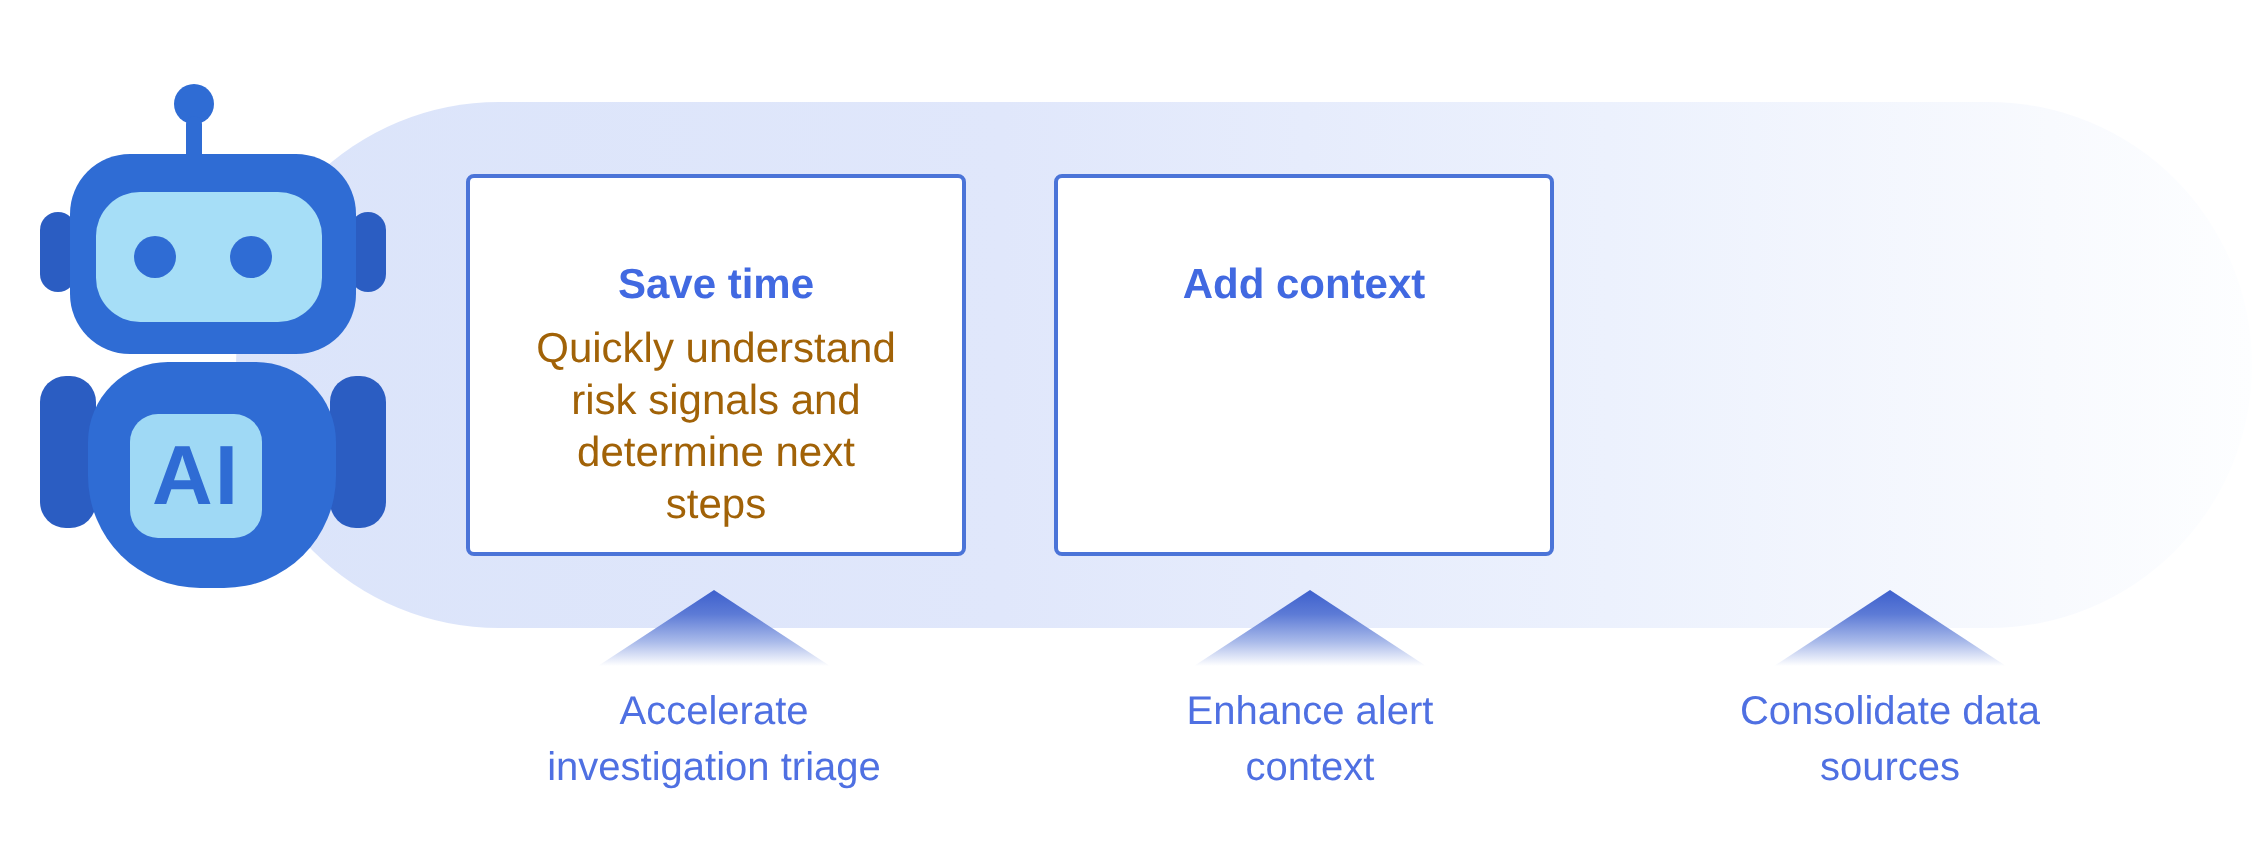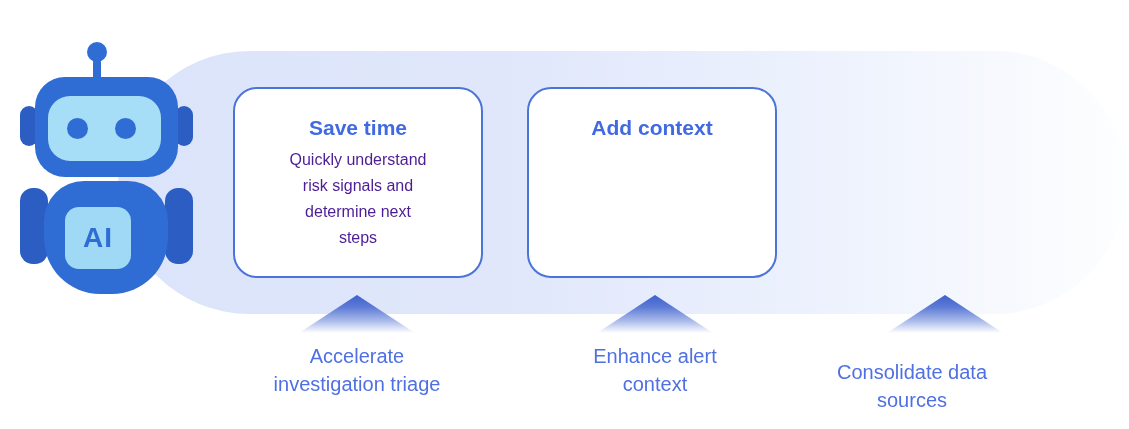--- a/index.html
+++ b/index.html
@@ -26,50 +26,50 @@
   .eye { width:21px; height:21px; border-radius:50%; background:#2f6cd4; top:118px; }
   .eye.left  { left:67px; }
   .eye.right { left:115px; }
   .arm { width:28px; height:76px; border-radius:13px; background:#2b5dc2; top:188px; }
   .arm.left  { left:20px; }
   .arm.right { left:165px; }
   .torso { left:44px; top:181px; width:124px; height:113px; border-radius:40px 40px 56px 56px; background:#2f6cd4; }
   .ai-plate {
     left:65px; top:207px; width:66px; height:62px; border-radius:14px; background:#9fd9f5;
     display:flex; align-items:center; justify-content:center;
-    font-weight:bold; font-size:28px; color:#2f6cd4; letter-spacing:1px;
+    font-weight:bold; font-size:42px; color:#2f6cd4; letter-spacing:1px;
   }
   
   .card {
     position:absolute; top:87px; width:250px; height:191px; box-sizing:border-box;
-    background:#ffffff; border:2px solid #4b74d8; border-radius:24px;
-    text-align:center; padding-top:27px;
+    background:#ffffff; border:2px solid #4b74d8; border-radius:4px;
+    text-align:center; padding-top:42px;
   }
   .card.c0 { left:233px; }
   .card.c1 { left:527px; }
   .card.c2 { left:818px; }
   .card-title { font-size:21px; font-weight:bold; color:#4169e1; margin-bottom:7px; }
-  .card-body  { font-size:16px; line-height:26px; color:#4c1d95; white-space:pre-line; }
+  .card-body  { font-size:21px; line-height:26px; color:#a16207; white-space:pre-line; }
   
   .peak {
     position:absolute; top:295px; width:116px; height:38px;
     clip-path:polygon(50% 0, 100% 100%, 0 100%);
     background:linear-gradient(180deg,#3d60cd 0%,#5d7bd6 32%,#a9baea 68%,rgba(238,242,252,0) 100%);
   }
   .peak.p0 { left:299px; }
   .peak.p1 { left:597px; }
   .peak.p2 { left:887px; }
   
   .caption {
     position:absolute; top:342px; width:260px; text-align:center;
     font-size:20px; line-height:28px; color:#4f70e2; white-space:pre-line;
   }
   .caption.k0 { left:227px; }
   .caption.k1 { left:525px; }
-  .caption.k2 { left:782px;margin-top:16px; }
+  .caption.k2 { left:815px; }
 </style>
 </head>
 <body>
 
 <div class="stage">
 
   <div class="pill"></div>
 
   <div class="robot">
     <div class="antenna-ball"></div>

